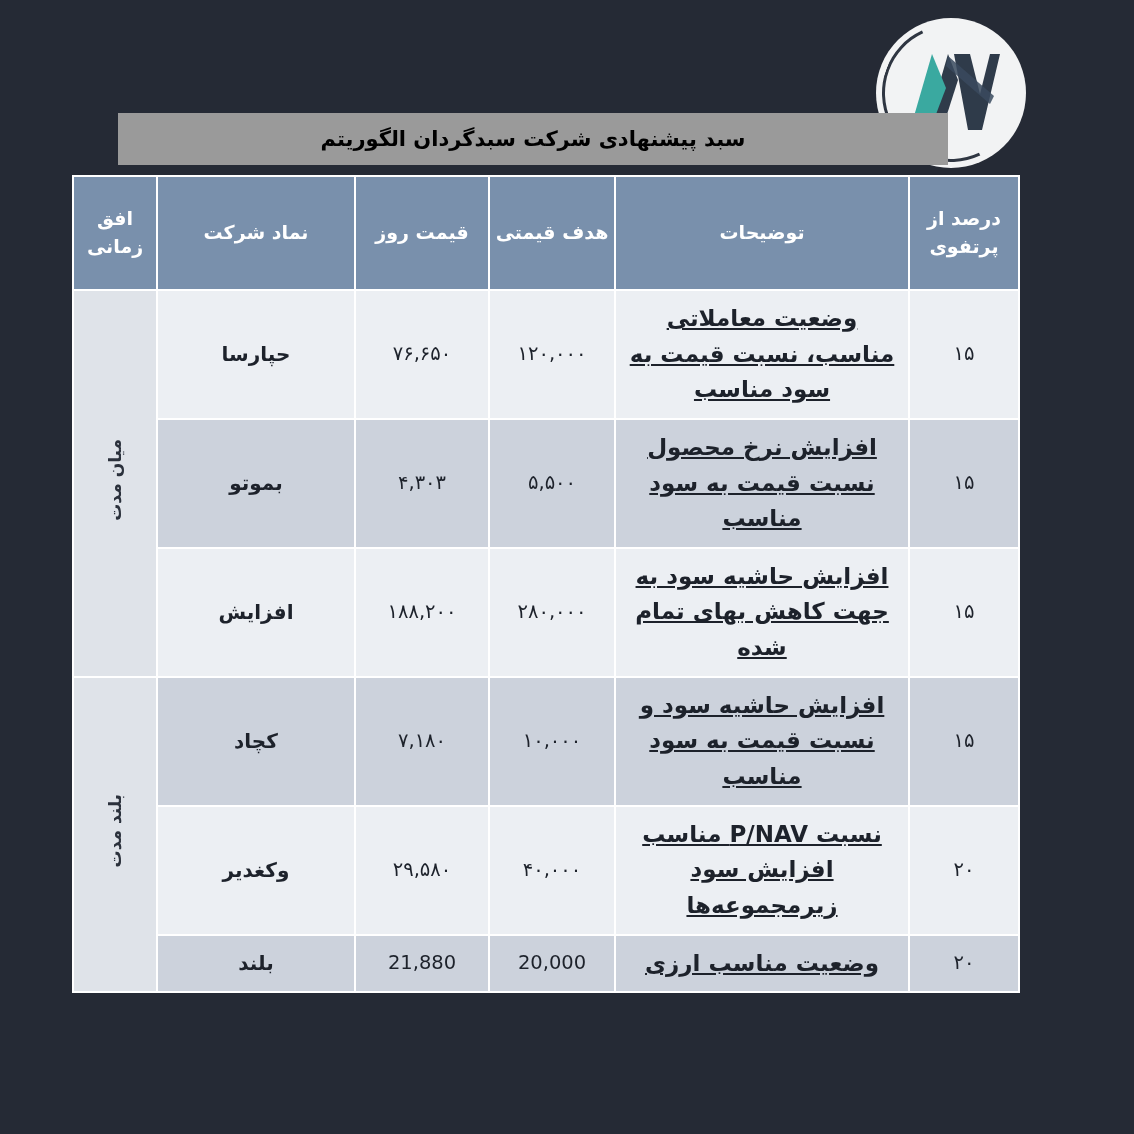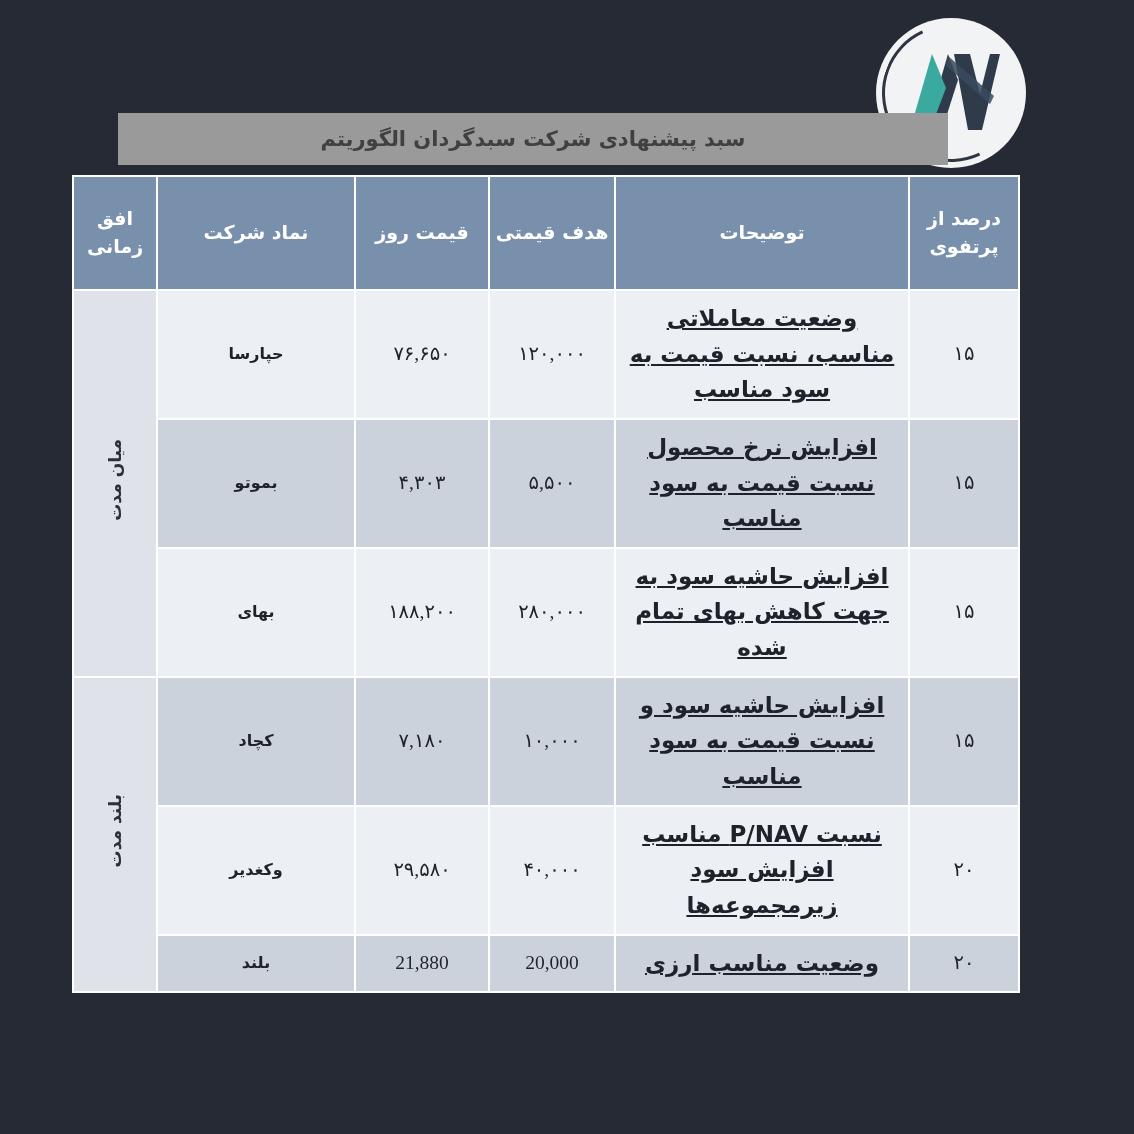--- a/index.html
+++ b/index.html
@@ -48,21 +48,21 @@
   }
 
   
   .title-bar {
     position: absolute;
     left: 118px;
     top: 113px;
     width: 830px;
     height: 52px;
     background: #9a9a9a;
-    color: #404040;
+    color: #000000;
     display: flex;
     align-items: center;
     justify-content: center;
     font-size: 21px;
     font-weight: bold;
     letter-spacing: .2px;
   }
 
   
   .table-wrap {
@@ -122,23 +122,23 @@
     white-space: nowrap;
     letter-spacing: 1px;
   }
   td.desc-cell {
     font-weight: bold;
     font-size: 23px;
     text-decoration: underline;
   }
   td.symbol-cell {
     font-weight: bold;
-    font-size: 16px;
-  }
-  td.num-cell { font-size: 19.5px; font-family: Liberation Serif, serif; }
+    font-size: 20px;
+  }
+  td.num-cell { font-size: 19.5px; }
   td.percent-cell { font-size: 19.5px; margin-left: 28px; }
 
   
   .watermark {
     position: absolute;
     left: 478px;
     top: 470px;
     width: 220px;
     height: 190px;
     opacity: .16;
@@ -227,21 +227,21 @@
         <td class="desc-cell">افزایش نرخ محصول نسبت قیمت به سود مناسب</td>
         <td class="num-cell">۵,۵۰۰</td>
         <td class="num-cell">۴,۳۰۳</td>
         <td class="symbol-cell">بموتو</td>
       </tr>
       <tr class="row-odd">
         <td class="percent-cell">۱۵</td>
         <td class="desc-cell">افزایش حاشیه سود به جهت کاهش بهای تمام شده</td>
         <td class="num-cell">۲۸۰,۰۰۰</td>
         <td class="num-cell">۱۸۸,۲۰۰</td>
-        <td class="symbol-cell">بهای</td>
+        <td class="symbol-cell">افزایش</td>
       </tr>
       <tr class="row-even">
         <td class="percent-cell">۱۵</td>
         <td class="desc-cell">افزایش حاشیه سود و نسبت قیمت به سود مناسب</td>
         <td class="num-cell">۱۰,۰۰۰</td>
         <td class="num-cell">۷,۱۸۰</td>
         <td class="symbol-cell">کچاد</td>
         <td class="horizon-cell" rowspan="3">
           <span class="vert">بلند مدت</span>
         </td>

